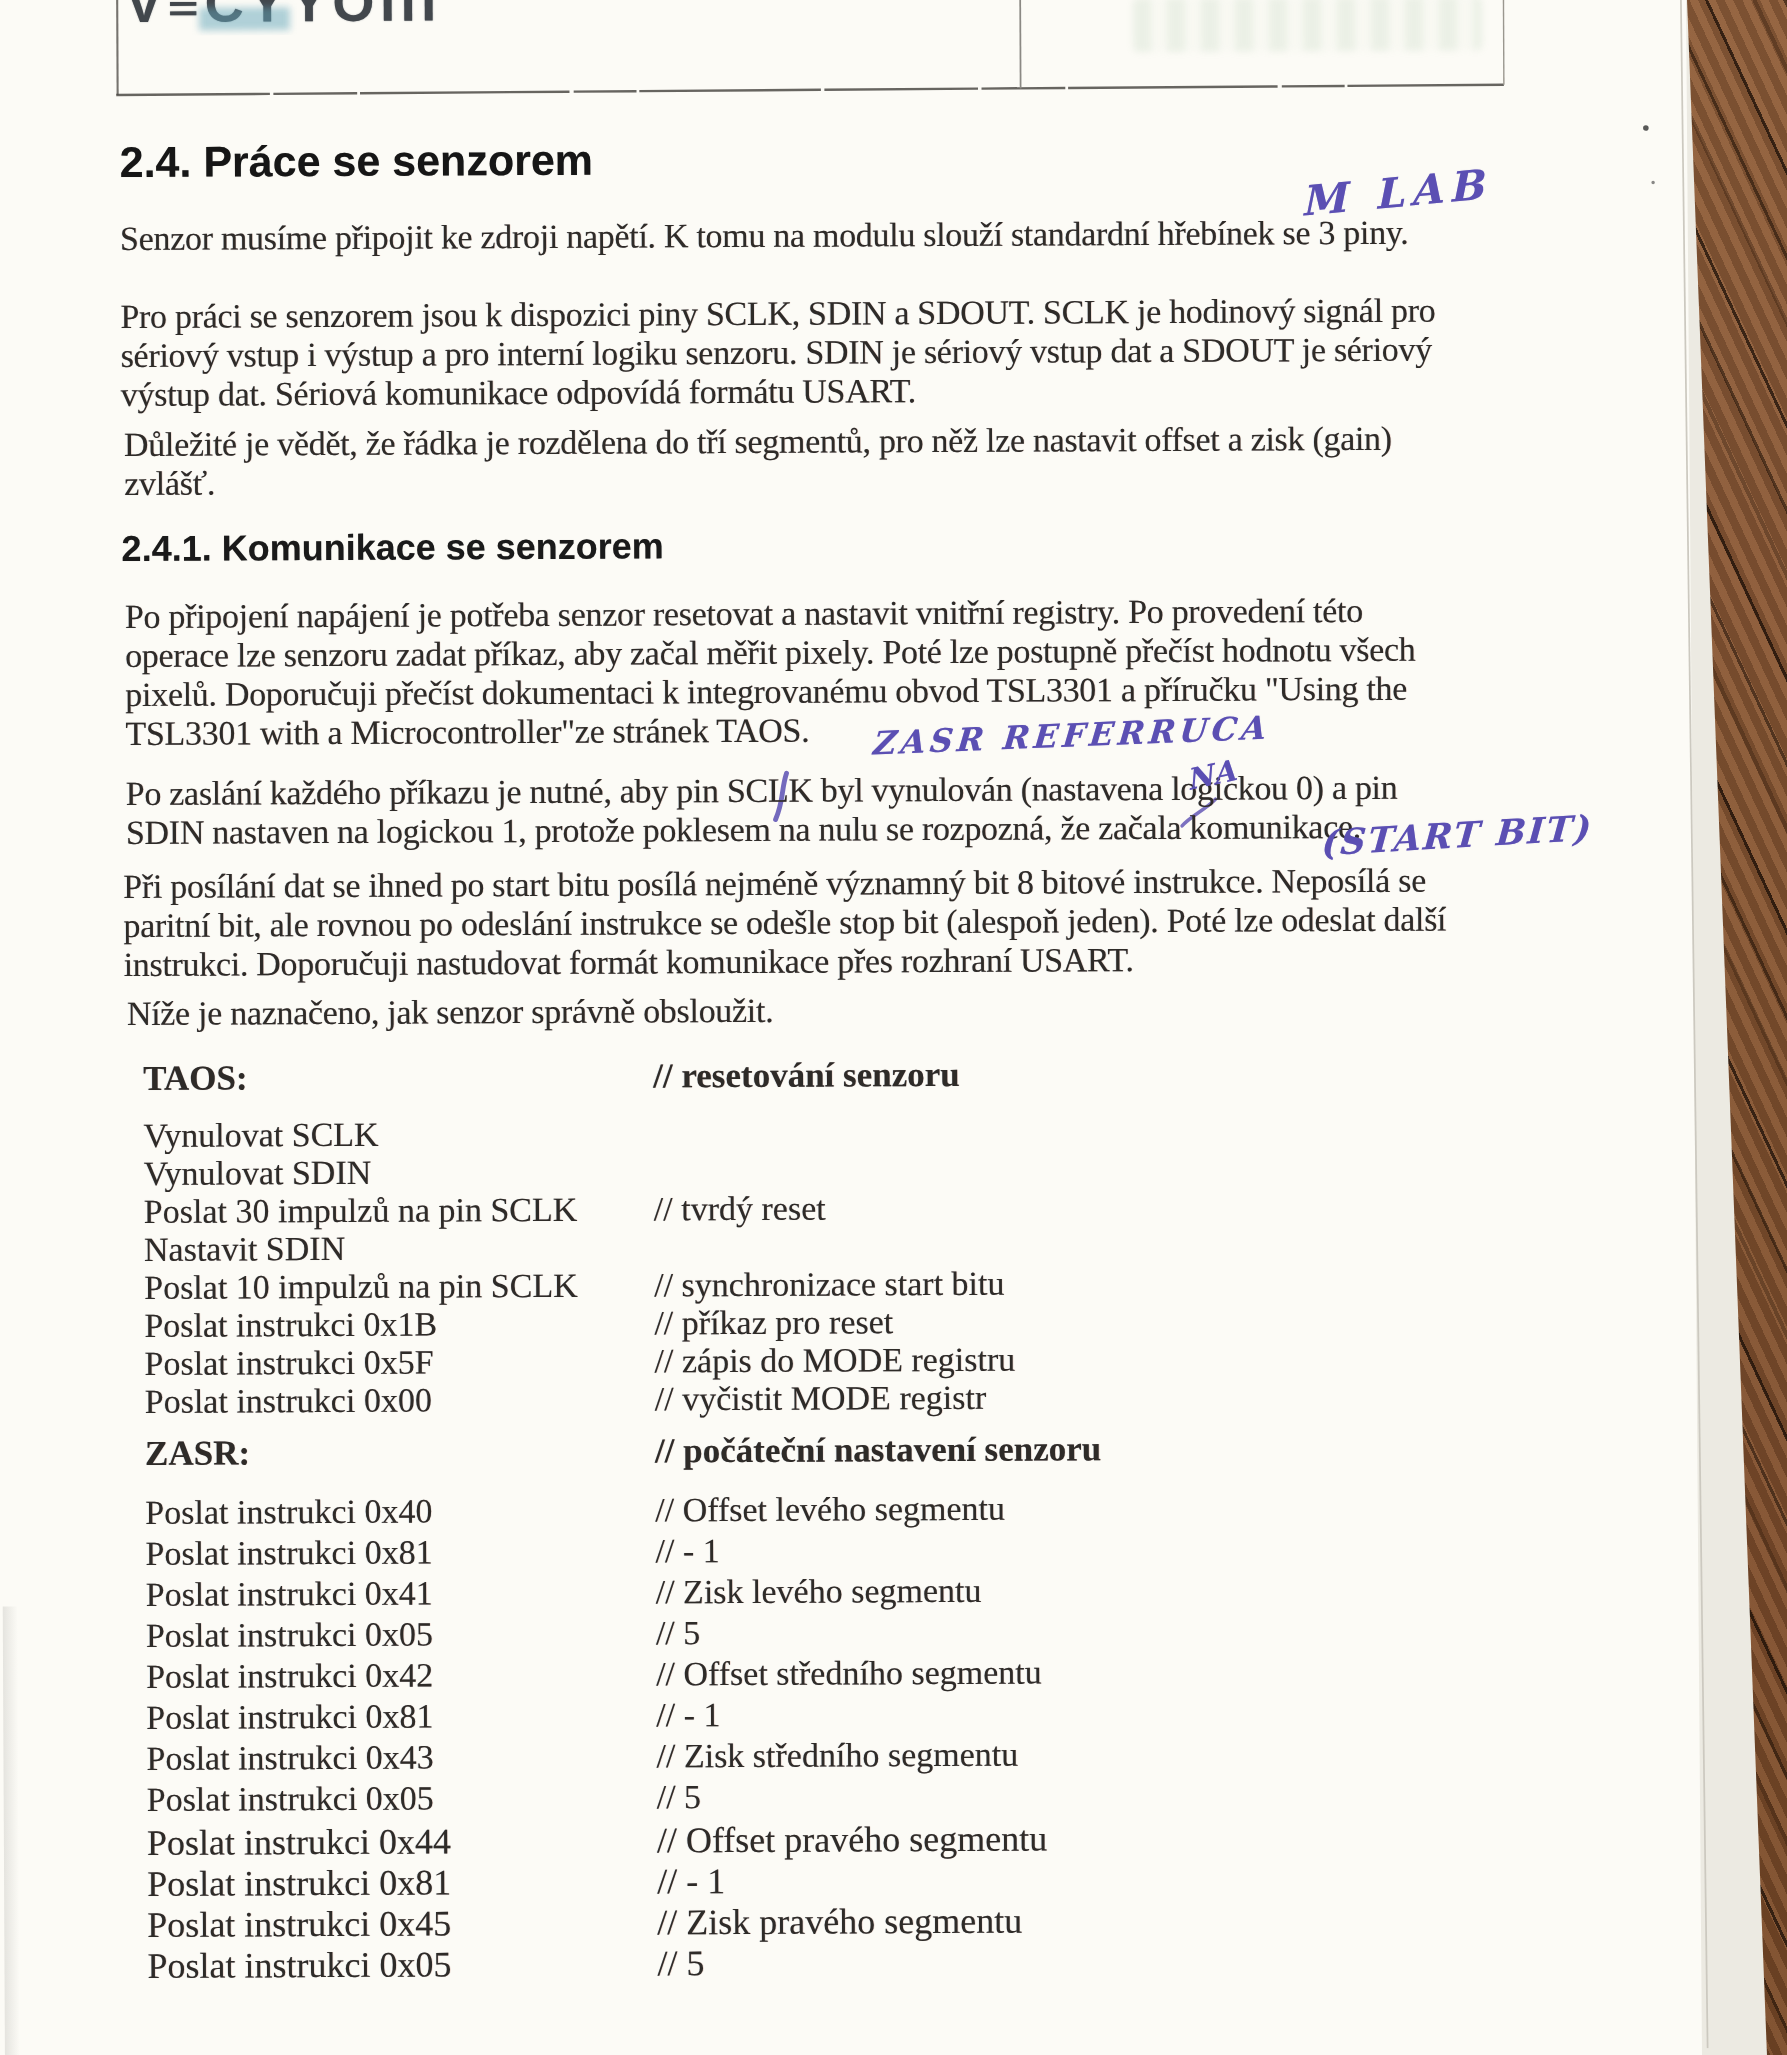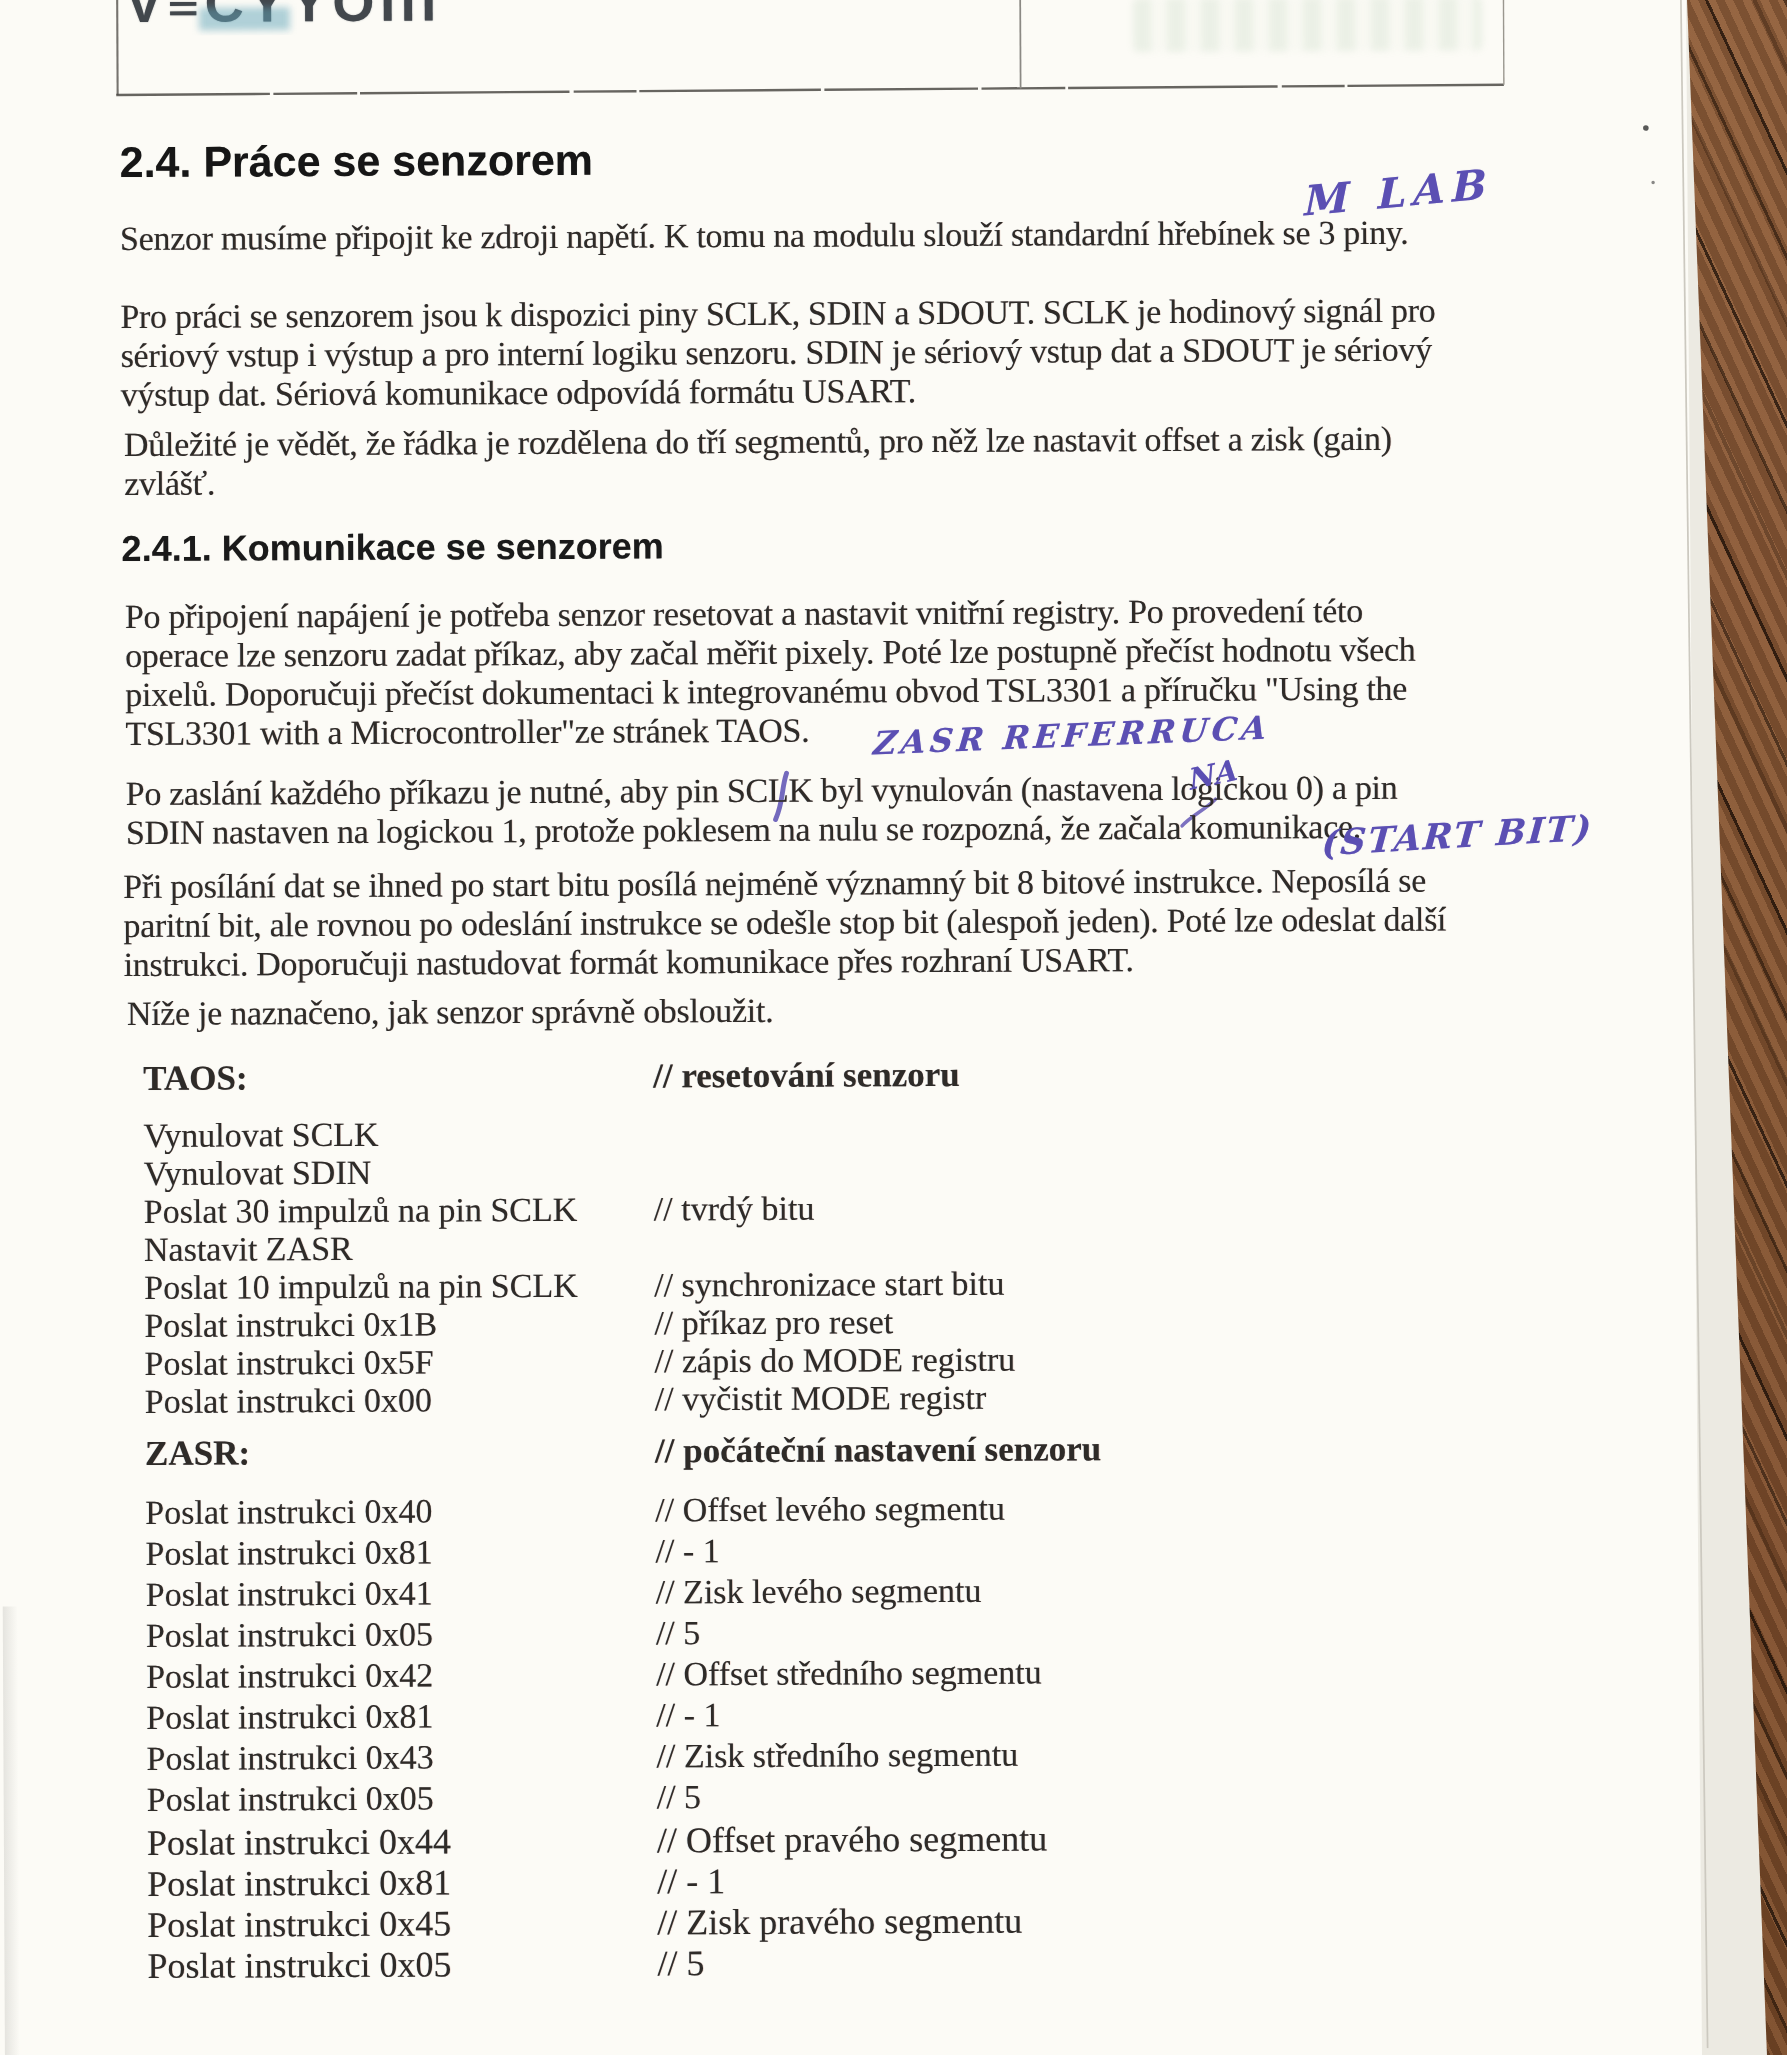--- a/index.html
+++ b/index.html
@@ -131,24 +131,24 @@
     <div class="crow scan-text">
       <span class="cmd">Vynulovat SCLK</span>
       <span class="cmt"></span>
     </div>
     <div class="crow scan-text">
       <span class="cmd">Vynulovat SDIN</span>
       <span class="cmt"></span>
     </div>
     <div class="crow scan-text">
       <span class="cmd">Poslat 30 impulzů na pin SCLK</span>
-      <span class="cmt">// tvrdý bitu</span>
-    </div>
-    <div class="crow scan-text">
-      <span class="cmd">Nastavit ZASR</span>
+      <span class="cmt">// tvrdý reset</span>
+    </div>
+    <div class="crow scan-text">
+      <span class="cmd">Nastavit SDIN</span>
       <span class="cmt"></span>
     </div>
     <div class="crow scan-text">
       <span class="cmd">Poslat 10 impulzů na pin SCLK</span>
       <span class="cmt">// synchronizace start bitu</span>
     </div>
     <div class="crow scan-text">
       <span class="cmd">Poslat instrukci 0x1B</span>
       <span class="cmt">// příkaz pro reset</span>
     </div>

